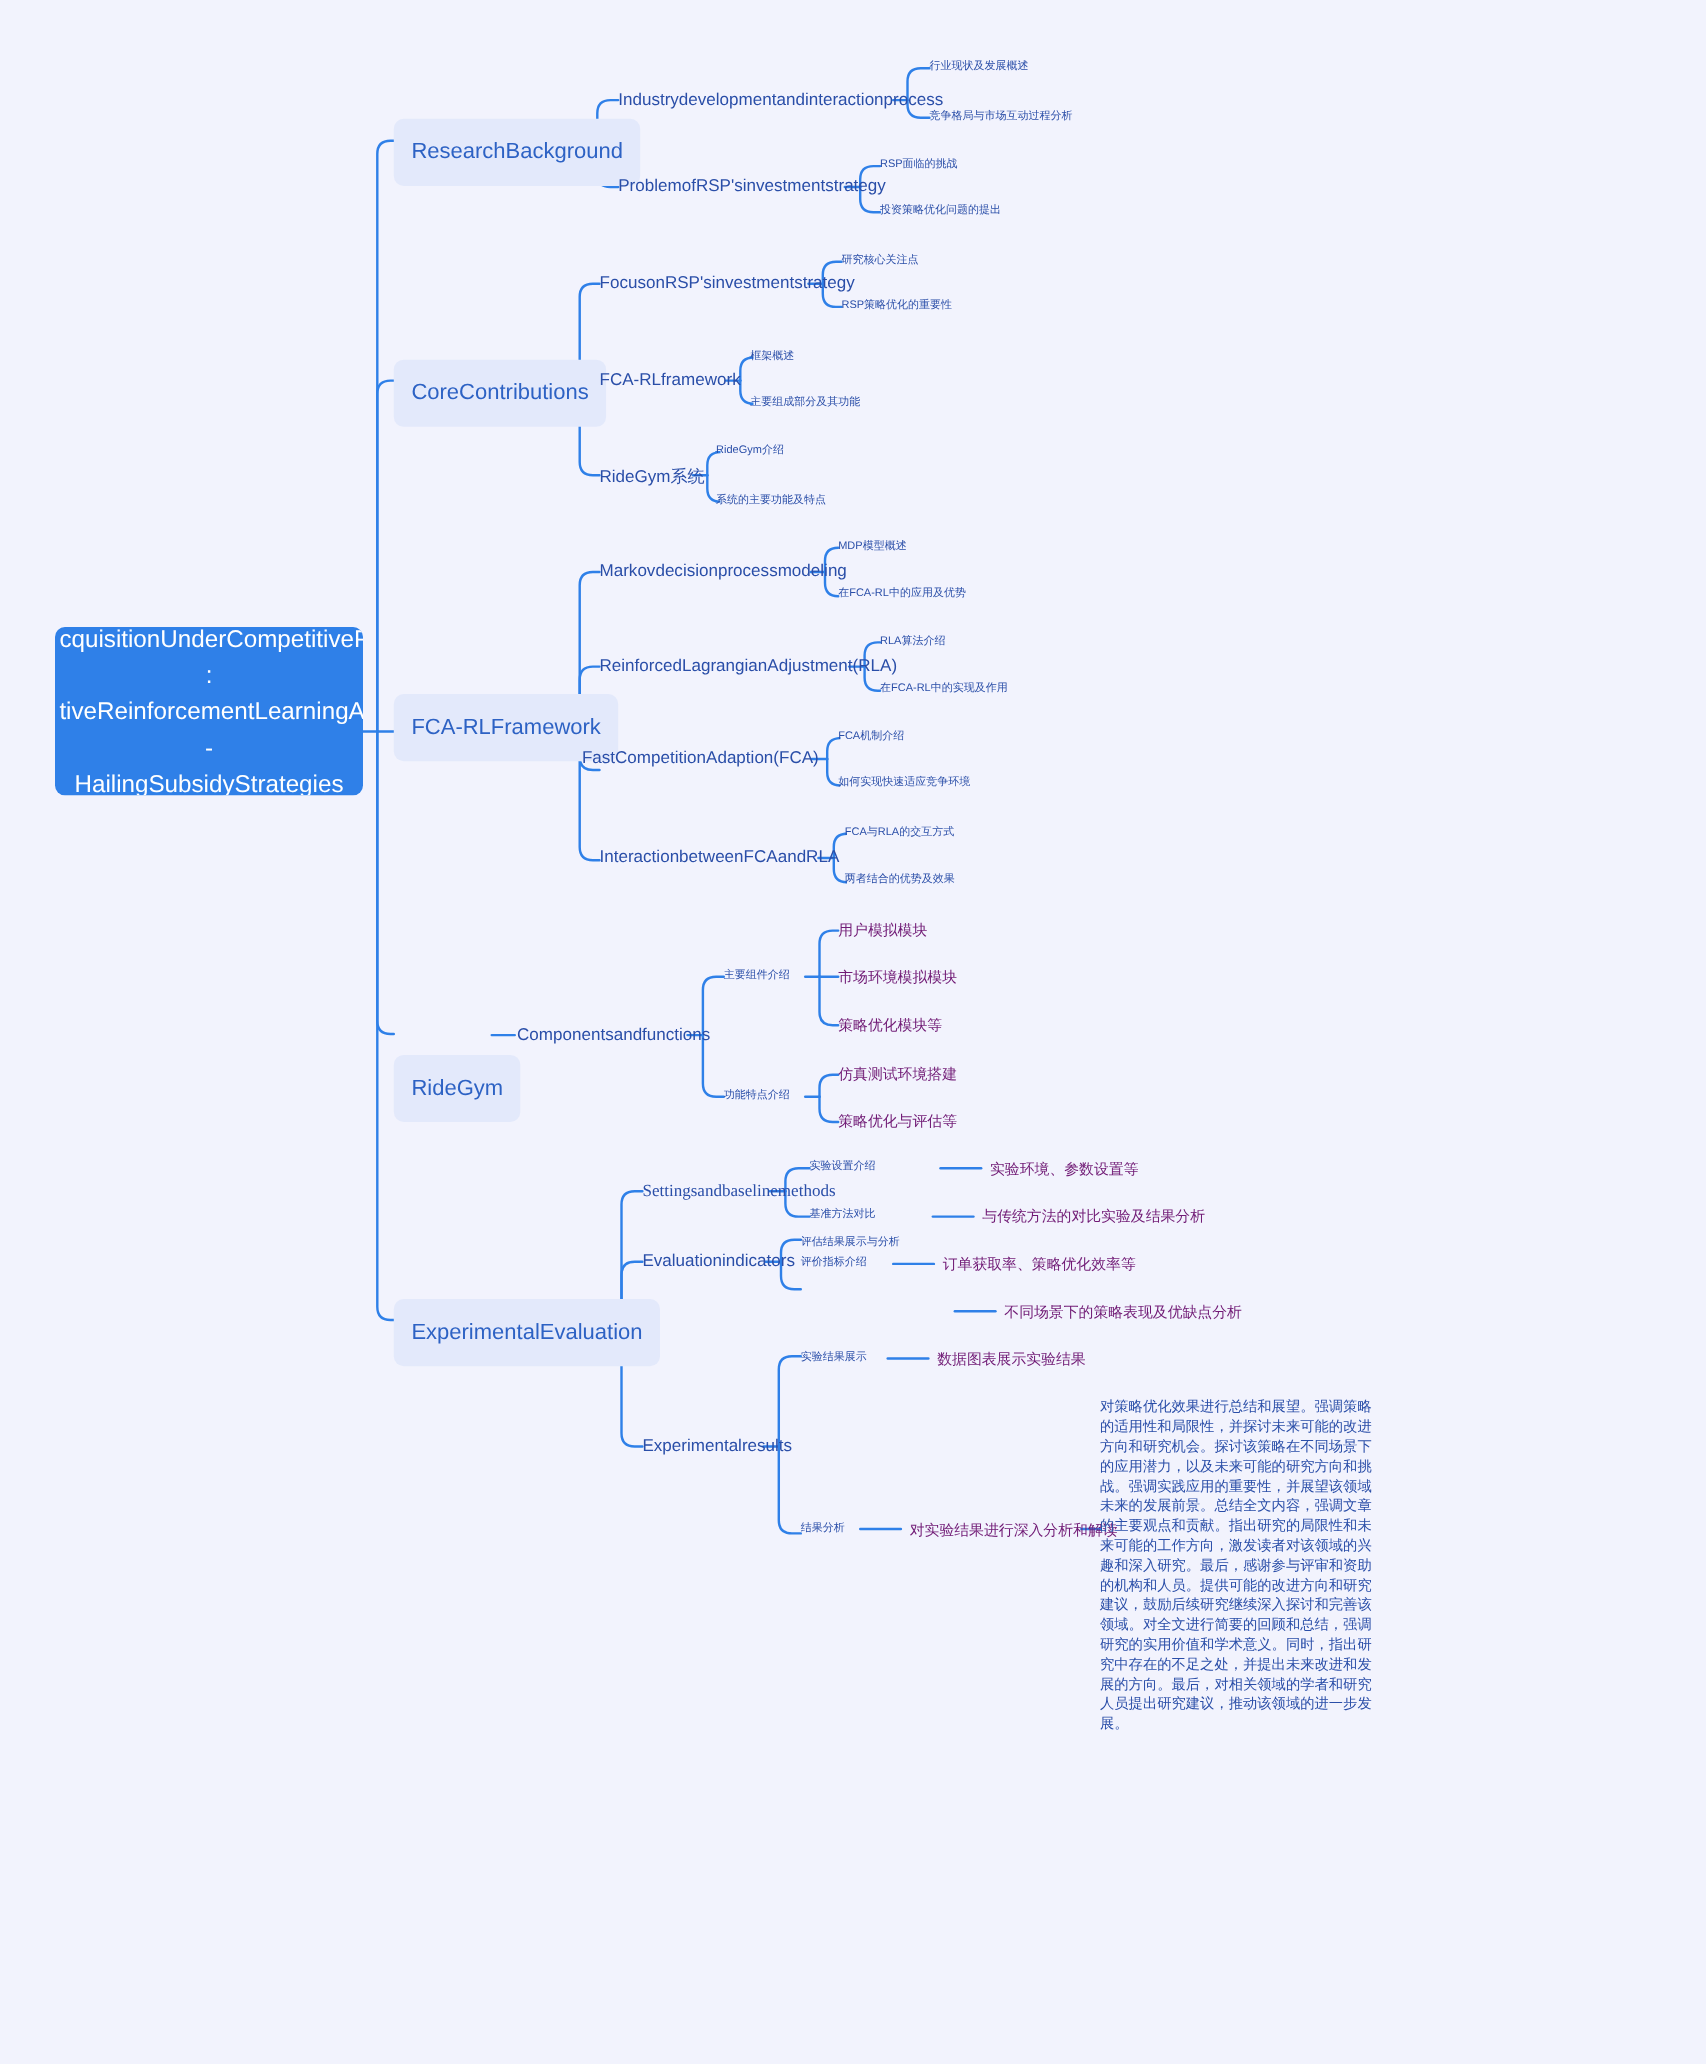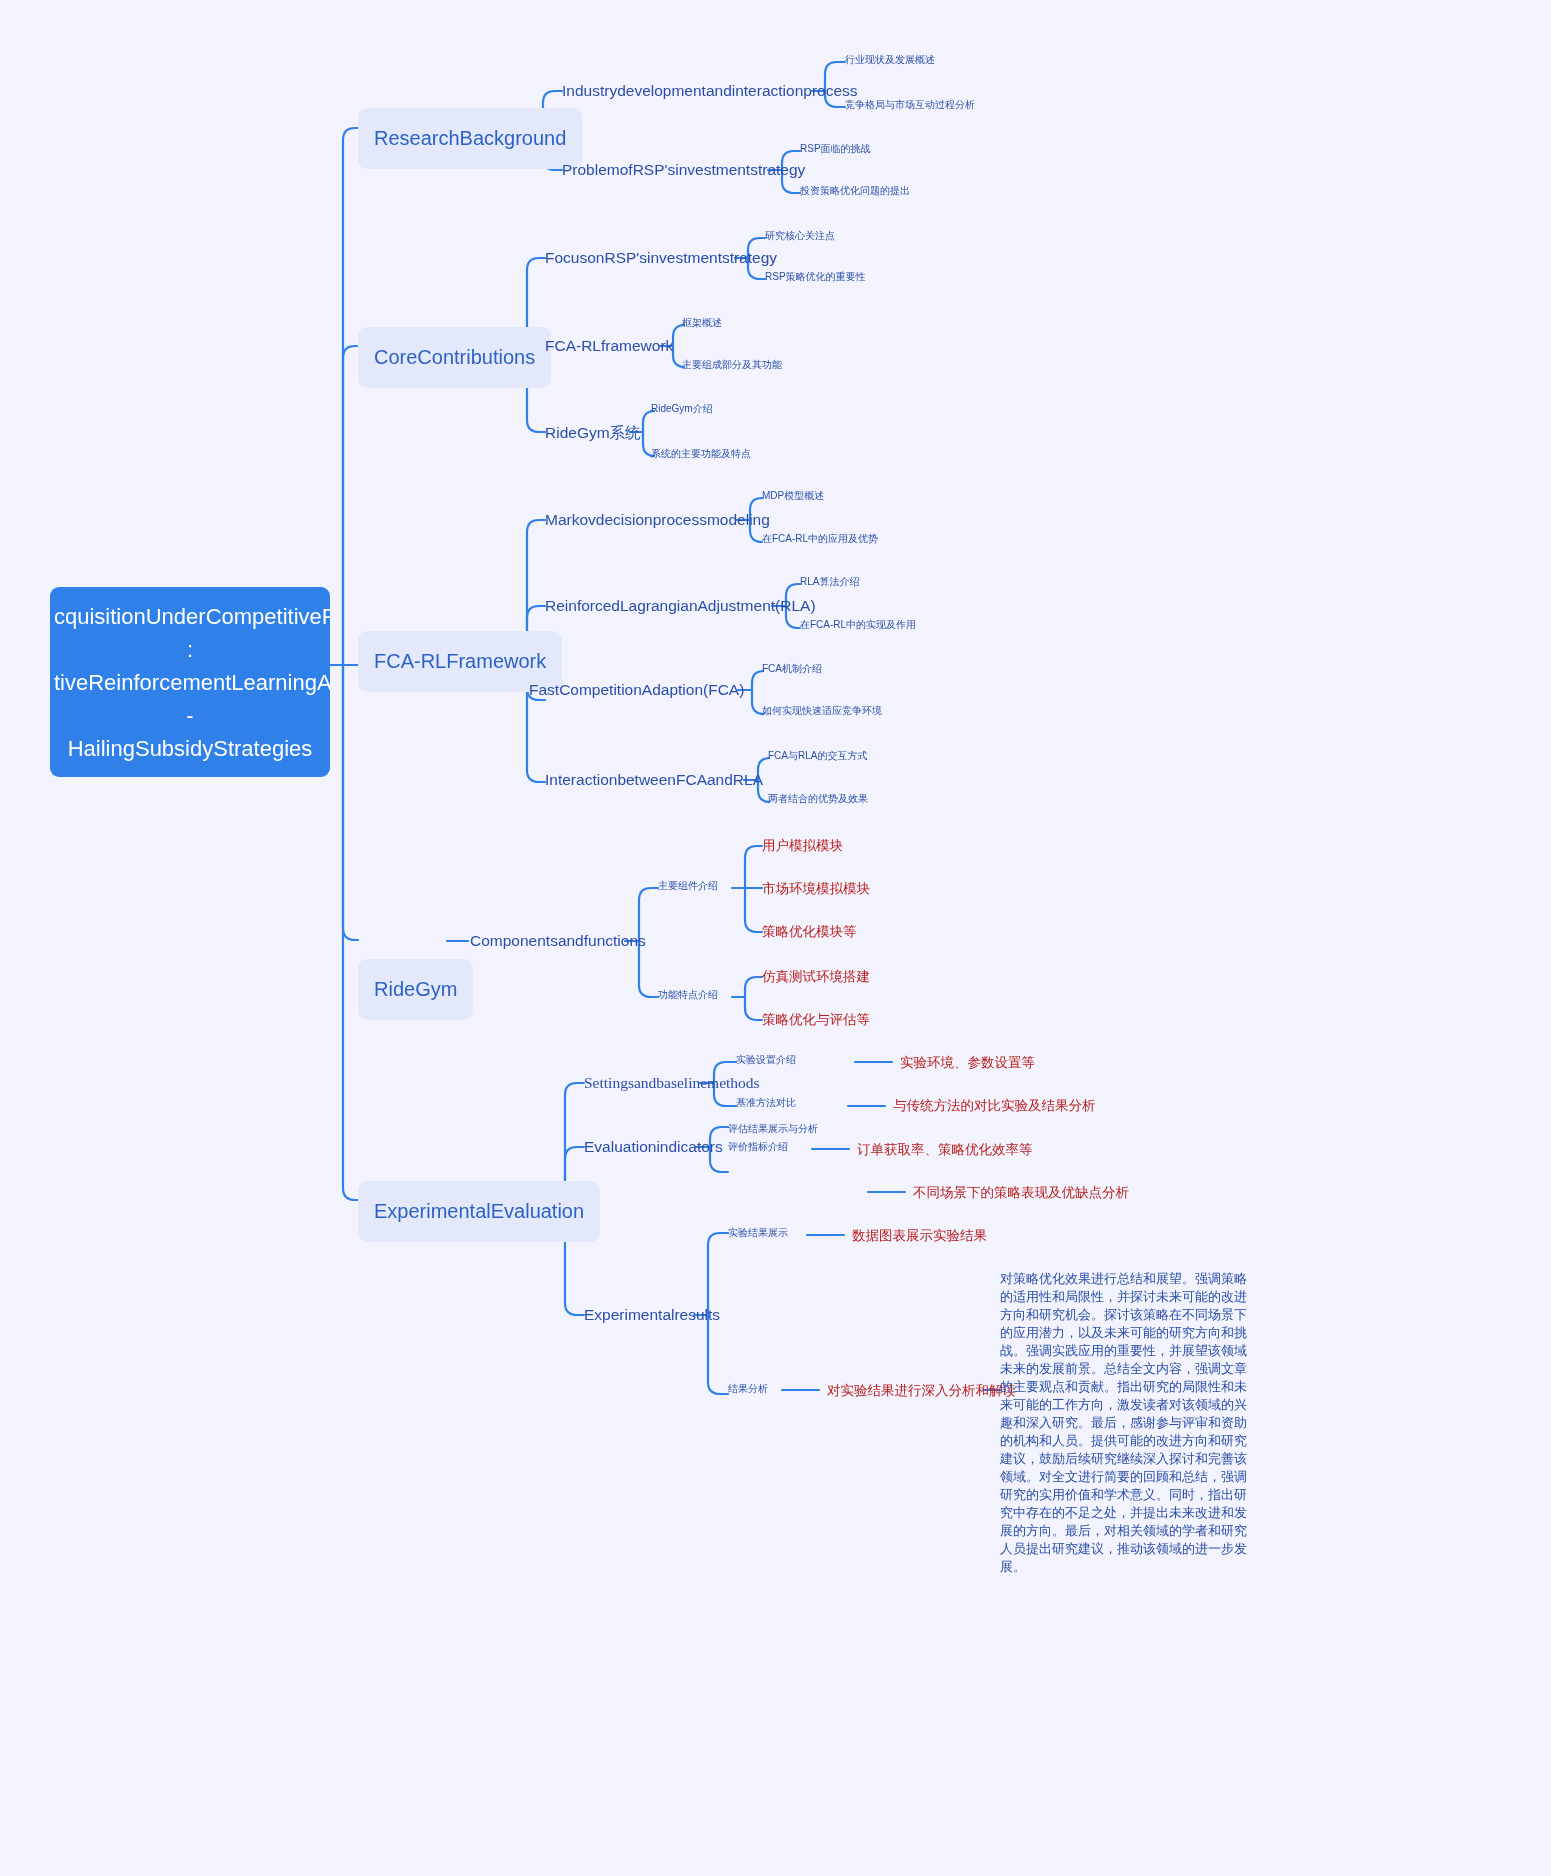--- a/index.html
+++ b/index.html
@@ -50,21 +50,21 @@
     color: #2a4ea8;
     font-size: 15.5px;
   }
   
   .lvl3 {
     color: #2a4ea8;
     font-size: 10px;
   }
   
   .lvl4 {
-    color: #b91c1c;
+    color: #701a75;
     font-size: 13.5px;
   }
   .para {
     color: #2a4ea8;
     font-size: 13px;
     line-height: 18px;
     white-space: normal;
     width: 250px;
   }
 </style>
@@ -168,21 +168,21 @@
 
       <path d="M694 1315 H 708"></path>
       <path d="M708 1315 V 1245 q0 -12 12 -12 H 728"></path>
       <path d="M708 1315 V 1382 q0 12 12 12 H 728"></path>
       <path d="M807 1235 H 844"></path>
       <path d="M782 1390 H 819"></path>
       <path d="M983 1390 H 1000"></path>
     </g>
   </svg>
 
-  <div class="node root" style="left:50px; top:587px; width:280px; height:190px;">
+  <div class="node root" style="left:50px; top:570px; width:280px; height:153px;">
     <div class="rline">cquisitionUnderCompetitiveP</div>
     <div class="rline">:</div>
     <div class="rline">tiveReinforcementLearningAp</div>
     <div class="rline">-</div>
     <div class="rline">HailingSubsidyStrategies</div>
   </div>
 
   <div class="node lvl1" style="left:358px; top:108px;">
     <span>ResearchBackground</span>
   </div>

